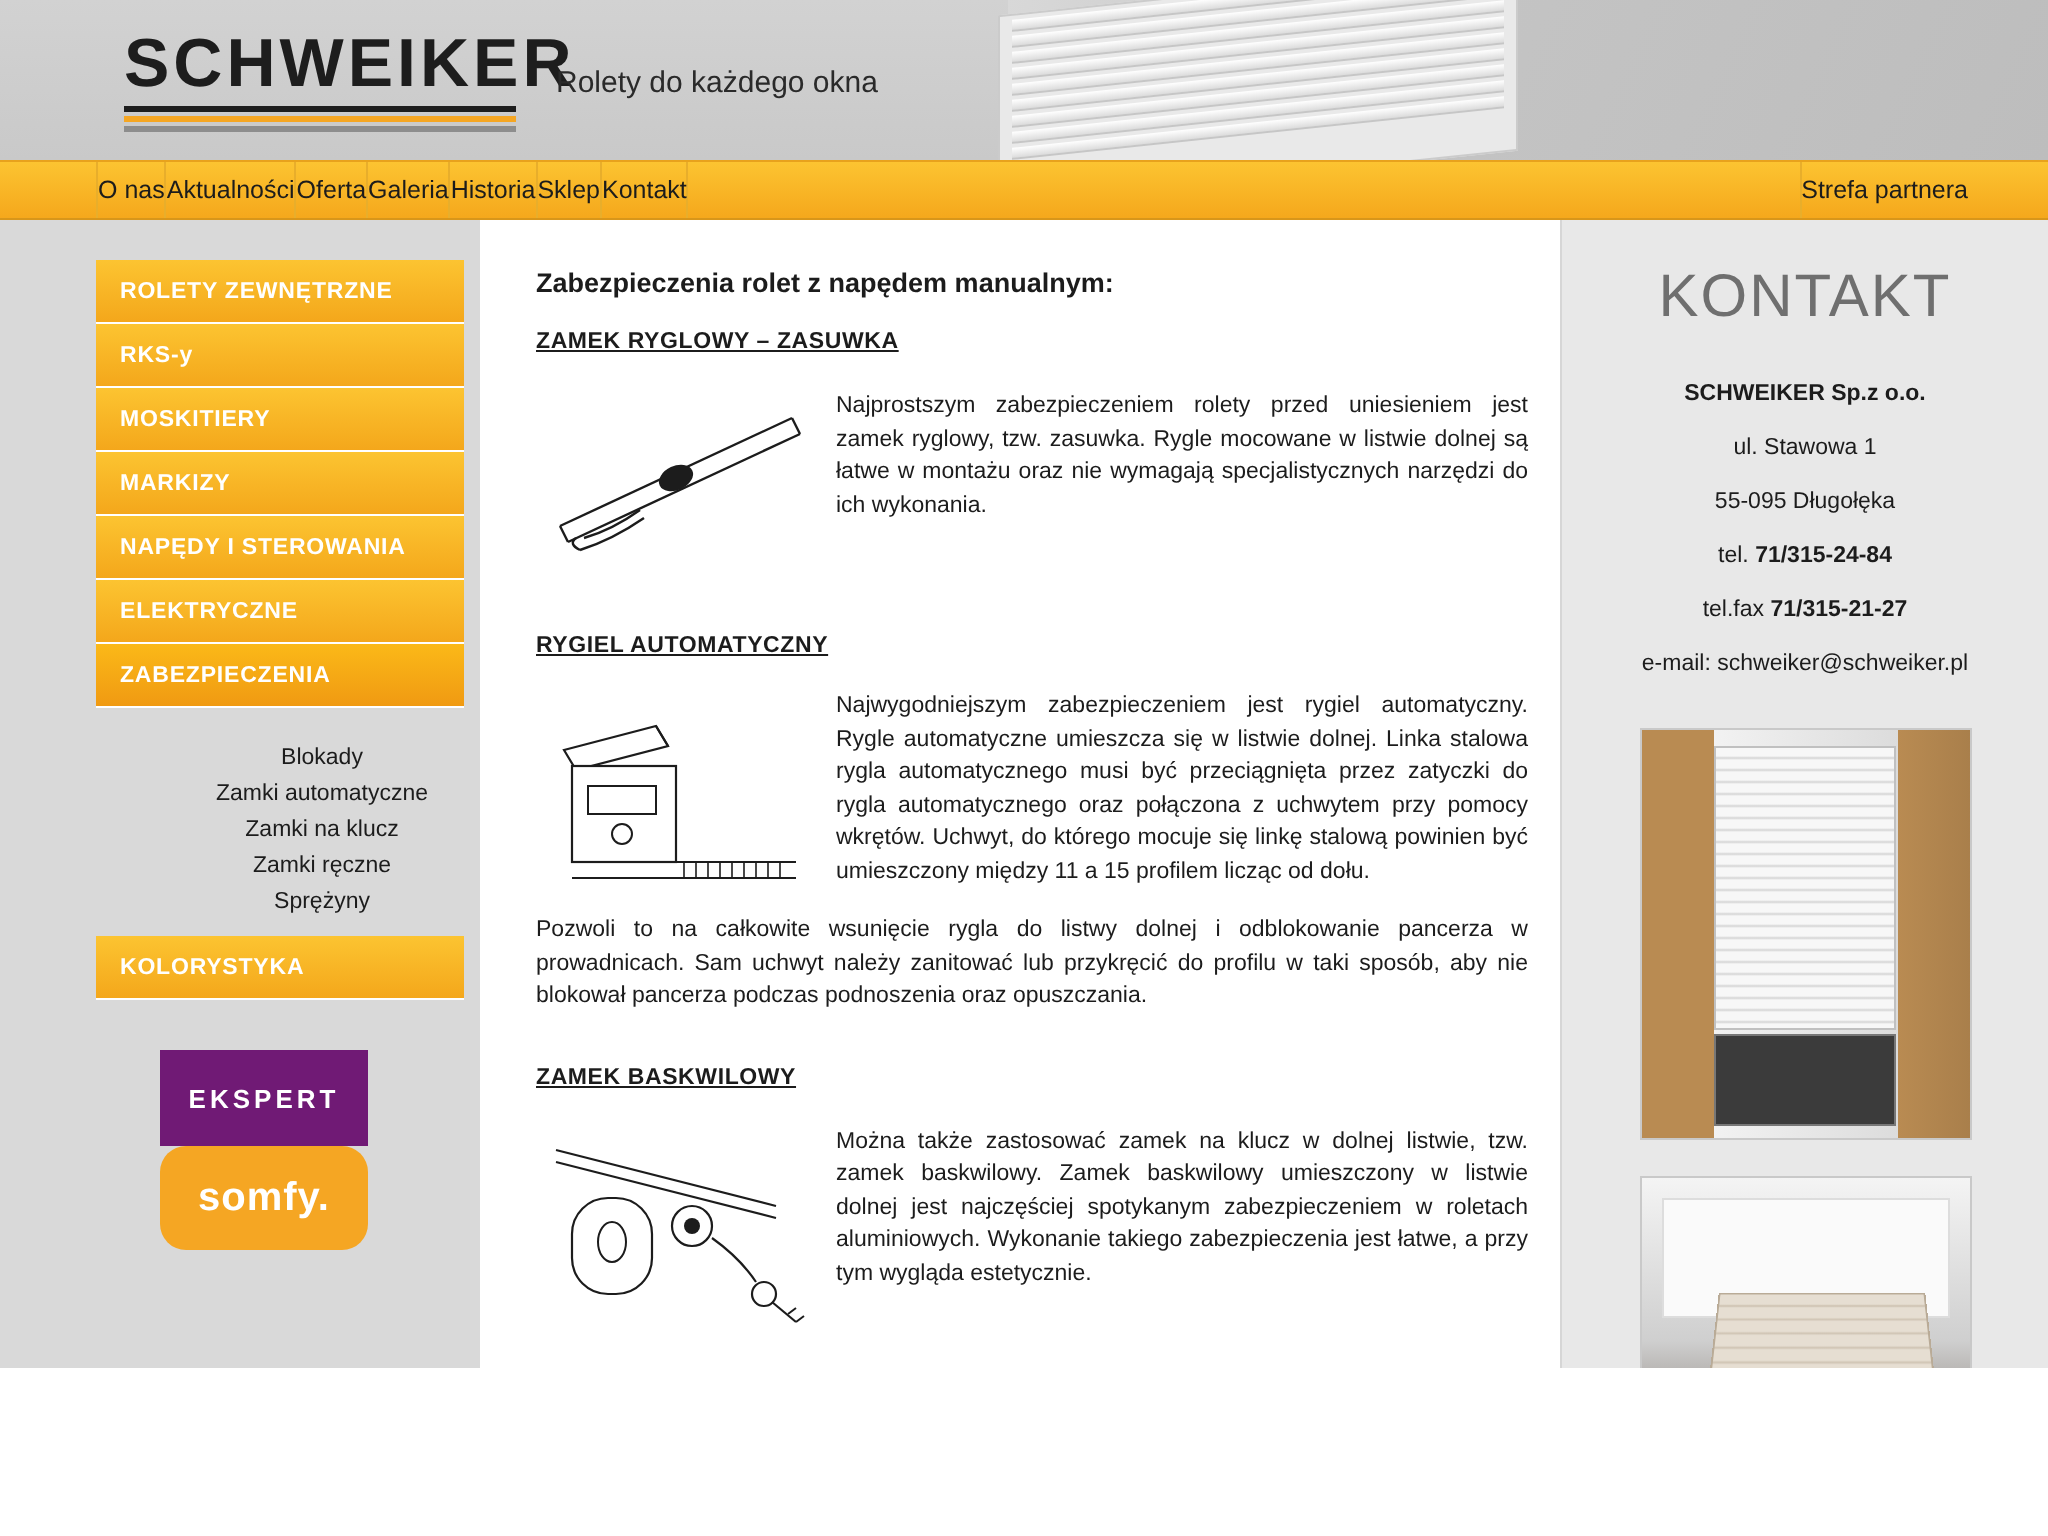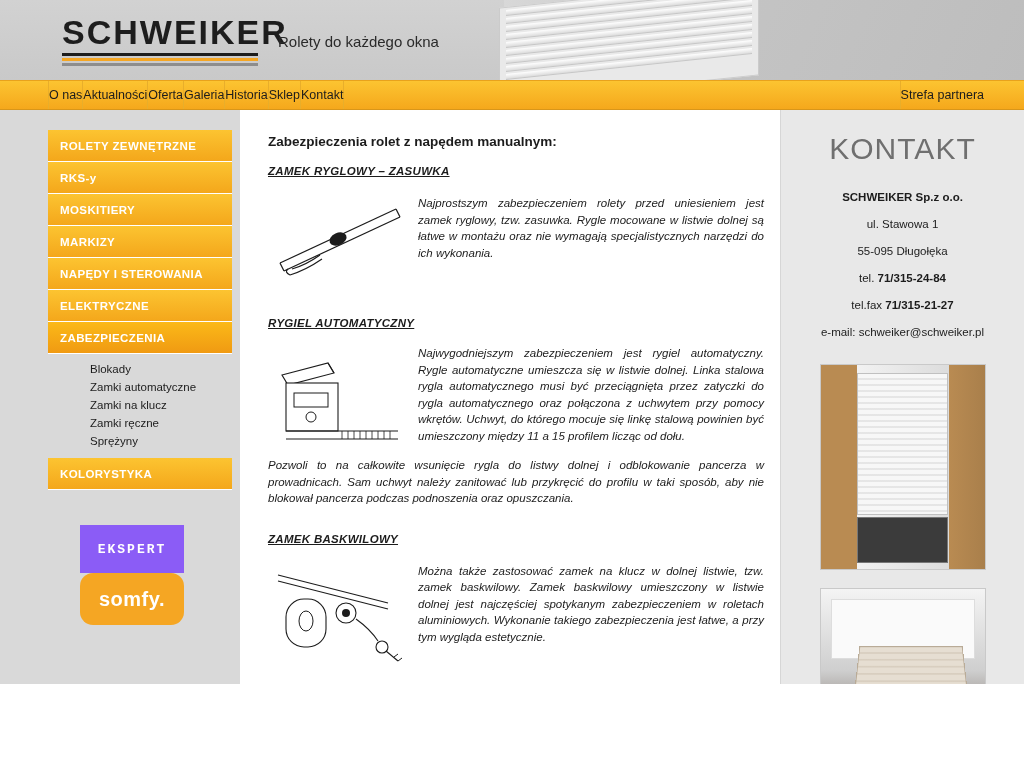--- a/index.html
+++ b/index.html
@@ -122,45 +122,46 @@
     background: linear-gradient(to bottom,#fcc431 0%, #f4a71b 100%);
     border-bottom: 1px solid #ffffff;
     letter-spacing: .4px;
     cursor: pointer;
   }
   .menu .m-item.active {
     background: linear-gradient(to bottom,#fbb918 0%, #f09a12 100%);
     color: #ffffff;
   }
   .submenu {
-    margin: 6px 0 8px 0;
+    margin: 16px 0 8px 0;
     padding-left: 42px;
+    text-align: center;
   }
   .submenu .s-item {
     font-size: 11.5px;
     color: #1c1c1c;
     line-height: 16px;
     padding: 1px 0;
     cursor: pointer;
   }
   .menu .m-item.last { margin-top: 4px; }
 
   .badges {
     position: absolute;
     left: 80px; top: 415px;
     width: 104px;
   }
   .badge-ekspert {
     width: 104px; height: 48px;
-    background: #8b5cf6;
+    background: #701a75;
     color: #ffffff;
     font-size: 13px;
     font-weight: bold;
     letter-spacing: 2px;
-    display: flex; align-items: center; justify-content: center; font-family: Liberation Mono, monospace;
+    display: flex; align-items: center; justify-content: center;
   }
   .badge-somfy {
     width: 104px; height: 52px;
     background: #f5a623;
     color: #ffffff;
     font-size: 20px;
     font-weight: bold;
     display: flex; align-items: center; justify-content: center;
     letter-spacing: .5px;
     border-radius: 13px;
@@ -183,21 +184,20 @@
   .sect-title {
     font-size: 11.5px;
     font-weight: bold;
     color: #1c1c1c;
     text-decoration: underline;
     margin: 0 0 14px 0;
     letter-spacing: .3px;
   }
   .sect {
     margin-bottom: 26px;
-    font-style: italic;
   }
   .sect-body {
     display: flex;
     align-items: flex-start;
   }
   .fig {
     width: 150px;
     min-height: 80px;
     flex: 0 0 150px;
     position: relative;

